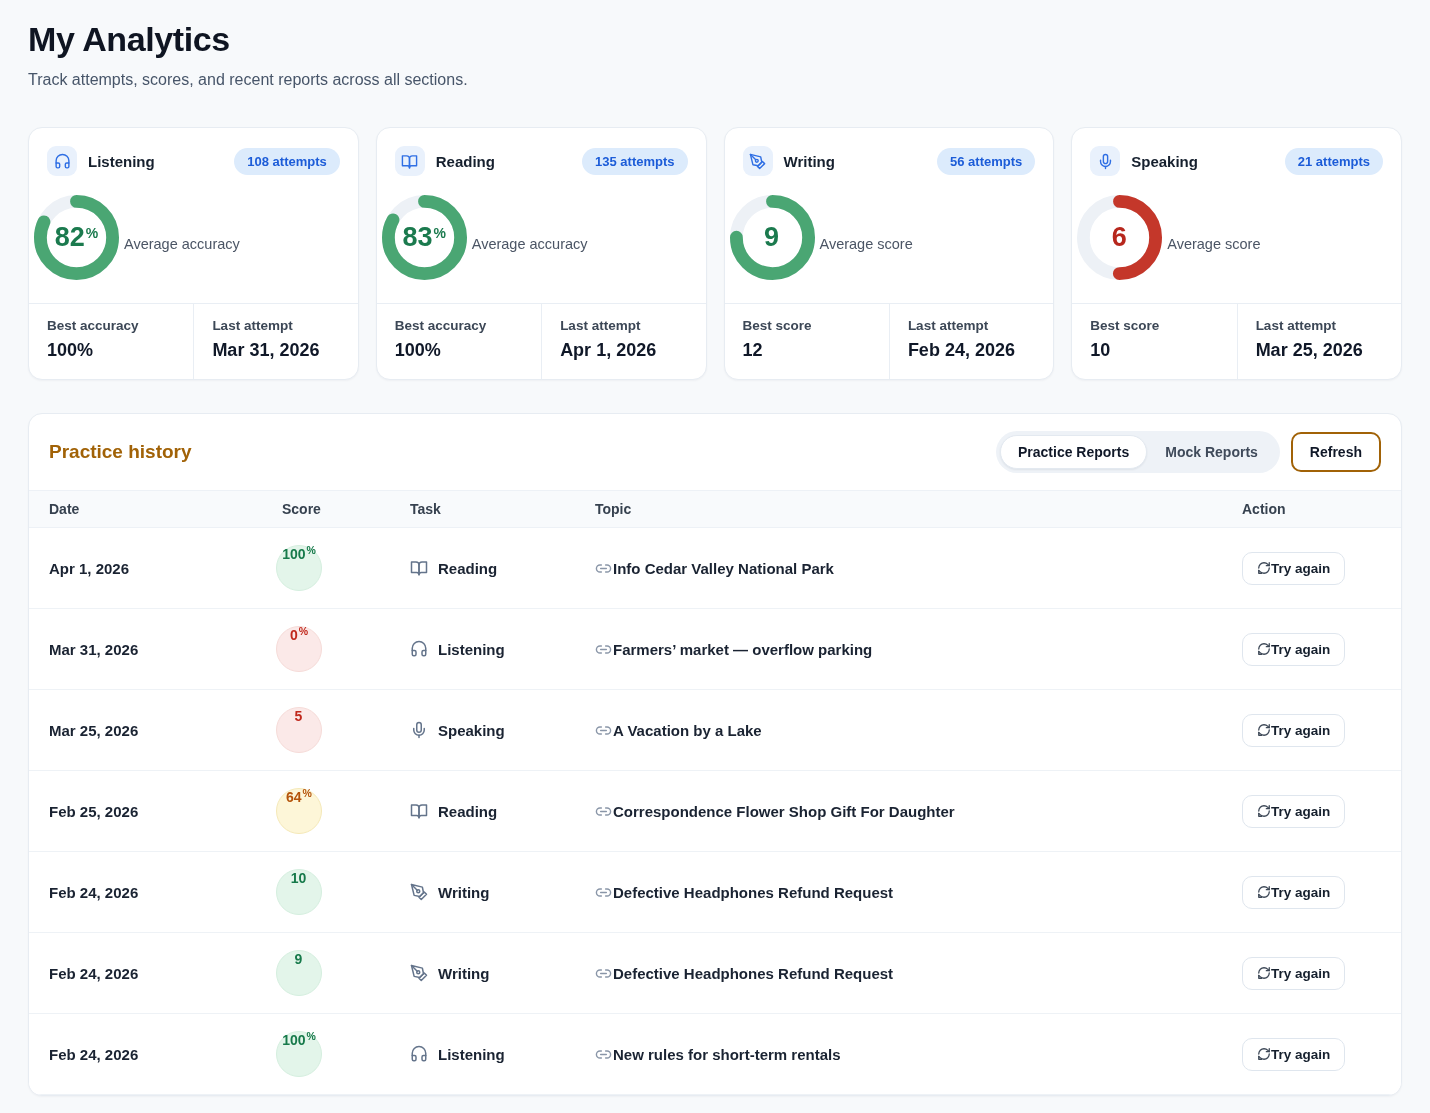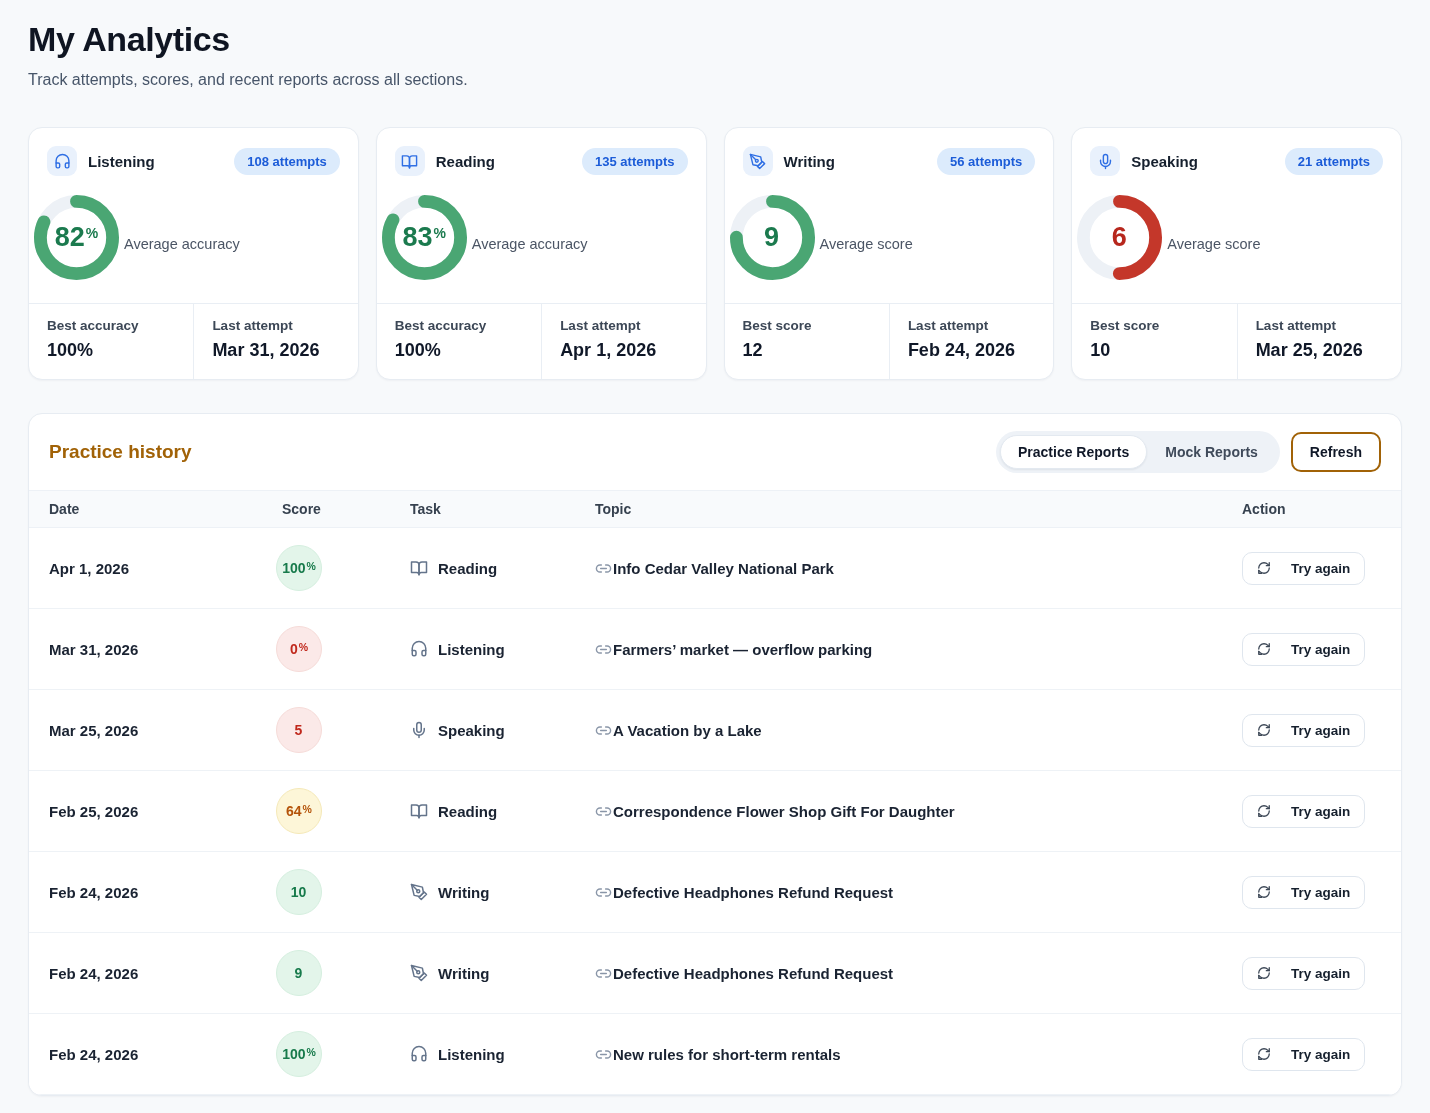--- a/index.html
+++ b/index.html
@@ -70,35 +70,35 @@
   .grid-cols { display:grid; grid-template-columns:233px 128px 185px 1fr 139px; align-items:center; padding:0 20px; }
   .thead {
     height:38px; background:#f8fafc; border-top:1px solid #edf1f6; border-bottom:1px solid #edf1f6;
   }
   .th { font-size:14px; font-weight:600; color:#36414f; }
 
   .row { height:81px; border-bottom:1px solid #eef2f6; background:#fff; }
   .cell-date { font-size:15px; font-weight:600; color:#1a2332; }
   .score-badge {
     width:46px; height:46px; border-radius:50%; margin-left:-6px;
-    display:flex; align-items:center; justify-content:center;
+    display:flex; align-items:flex-start; justify-content:center;
     font-size:14px; font-weight:700;
   }
   .score-unit { font-size:10.5px; font-weight:700; margin-left:1px; transform:translateY(-2px); }
   .tone-green  { background:#e3f5ea; color:#177a4b; border:1px solid #d5efdf; }
   .tone-red    { background:#fbe9e8; color:#c0281c; border:1px solid #f6dbd8; }
   .tone-yellow { background:#fdf6d8; color:#b45309; border:1px solid #f5e9b8; }
   .cell-task { display:flex; align-items:center; gap:10px; font-size:15px; font-weight:600; color:#1a2332; }
   .task-ic { color:#64748b; display:flex; }
   .task-ic svg { width:18px; height:18px; }
   .cell-topic { display:flex; align-items:center; gap:1px; font-size:15px; font-weight:600; color:#1a2332; cursor:pointer; }
   .link-ic { color:#8a96a8; display:flex; }
   .link-ic svg { width:17px; height:17px; }
   .try-btn {
-    display:inline-flex; align-items:center; gap:20px; background:#fff;
+    display:inline-flex; align-items:center; gap:0; background:#fff;
     border:1px solid #dfe6ee; border-radius:10px; padding:8px 14px;
     font-size:13.5px; font-weight:700; color:#16202e; cursor:pointer; white-space:nowrap;
   }
   .try-btn svg { width:14px; height:14px; color:#3c4756; }
 </style>
 </head>
 <body>
 
 <svg width="0" height="0" style="position:absolute">
   <defs>

